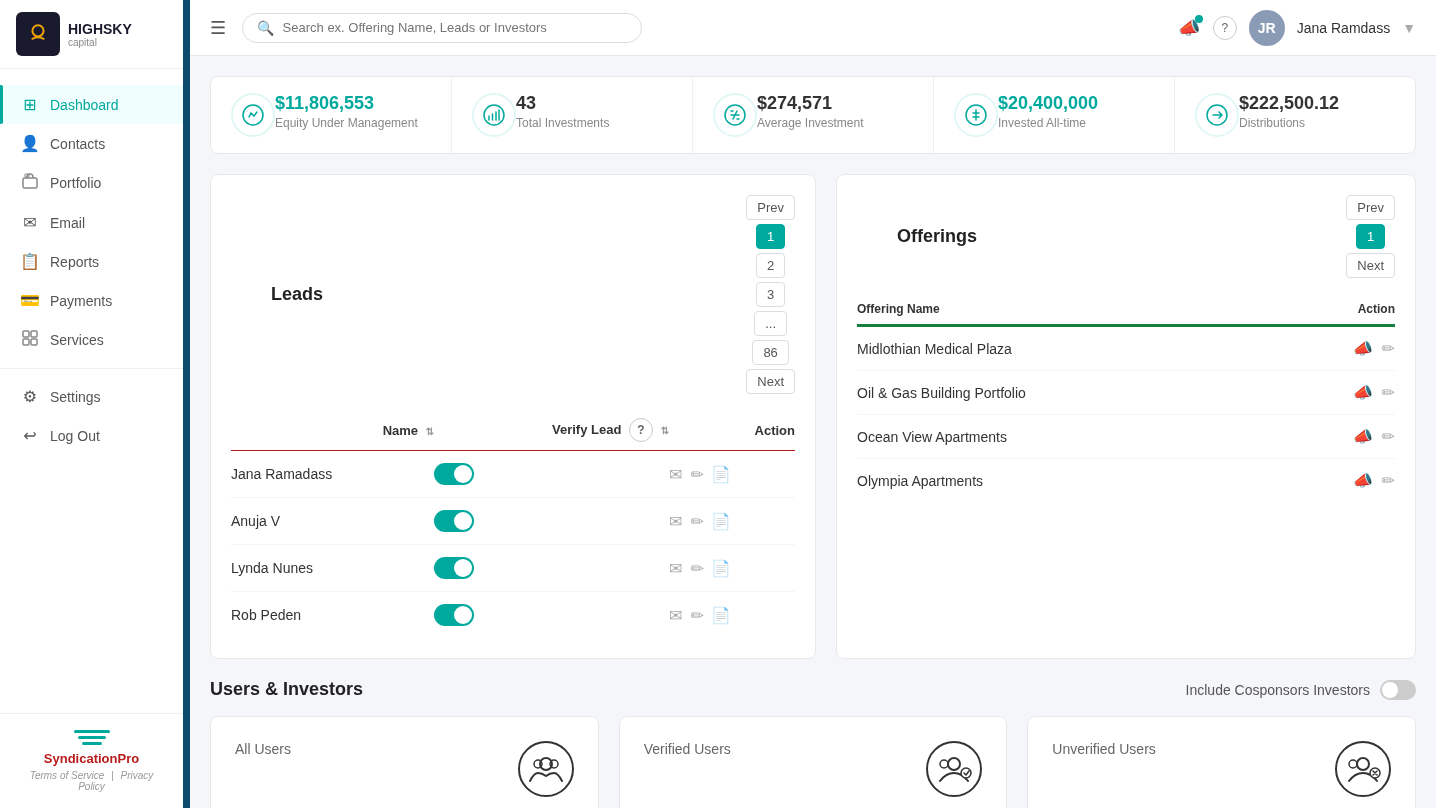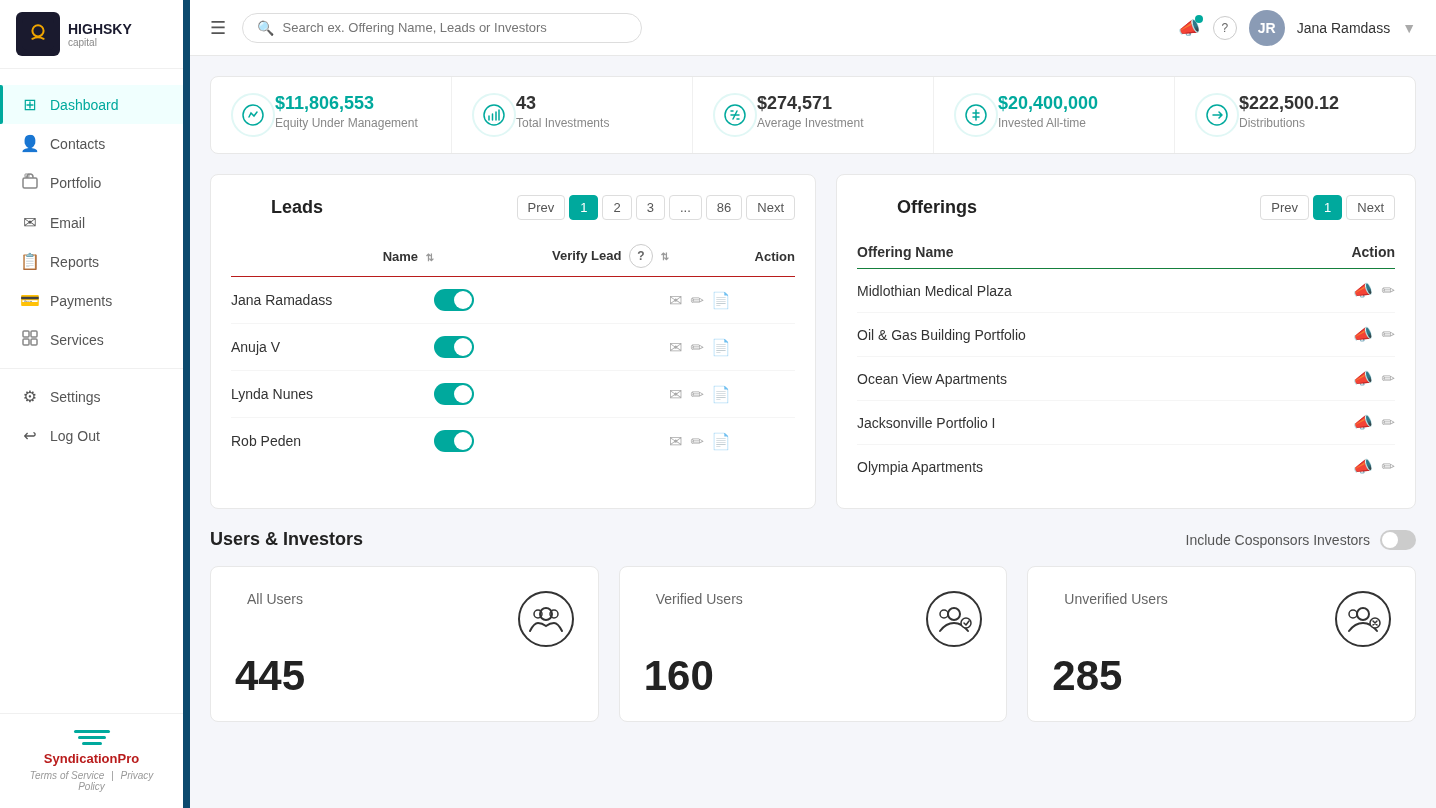--- a/index.html
+++ b/index.html
@@ -170,21 +170,21 @@
 
     
     .two-col { display: flex; gap: 20px; margin-bottom: 20px; }
     .leads-panel { flex: 1; background: #fff; border-radius: 8px; border: 1px solid #e8e8e8; padding: 20px; }
     .offerings-panel { width: 580px; background: #fff; border-radius: 8px; border: 1px solid #e8e8e8; padding: 20px; }
 
     .panel-header { display: flex; align-items: center; justify-content: space-between; margin-bottom: 16px; margin-left: 40px; }
     .panel-title { font-size: 18px; font-weight: 600; color: #222; }
 
     
-    .pagination { display: flex; align-items: center; gap: 4px; }
+    .pagination { display: flex; align-items: center; gap: 4px; flex-direction: column; }
     .page-btn {
       padding: 4px 10px;
       border: 1px solid #ddd;
       border-radius: 4px;
       font-size: 13px;
       cursor: pointer;
       color: #555;
       background: #fff;
     }
     .page-btn.active { background: #00a99d; color: #fff; border-color: #00a99d; }
@@ -233,25 +233,25 @@
     .toggle.on::after { left: 20px; }
 
     
     .action-icons { display: flex; gap: 8px; align-items: center; }
     .action-icon { font-size: 16px; color: #aaa; cursor: pointer; }
 
     
     .offerings-table { width: 100%; border-collapse: collapse; }
     .offerings-table th {
       text-align: left;
-      font-size: 14px;
+      font-size: 12px;
       font-weight: 600;
       color: #333;
       padding: 8px 0;
-      border-bottom: 1px solid #15803d;
+      border-bottom: 3px solid #15803d;
     }
     .offerings-table td {
       padding: 12px 0;
       border-bottom: 1px solid #f5f5f5;
       font-size: 14px;
       color: #333;
     }
     .offerings-table tr:last-child td { border-bottom: none; }
     .offering-actions { display: flex; gap: 8px; align-items: center; justify-content: flex-end; }
 
@@ -274,21 +274,21 @@
       height: 16px;
       background: #fff;
       border-radius: 50%;
       position: absolute;
       top: 2px;
       left: 2px;
     }
 
     .users-cards { display: flex; gap: 20px; }
     .user-card { flex: 1; background: #fff; border-radius: 8px; border: 1px solid #e8e8e8; padding: 24px; display: flex; flex-direction: column; }
-    .user-card-header { display: flex; align-items: flex-start; justify-content: space-between; margin-bottom: 8px; margin-left: 12px; }
+    .user-card-header { display: flex; align-items: flex-start; justify-content: space-between; margin-bottom: 8px; }
     .user-card-label { font-size: 14px; color: #666; font-weight: 500; }
     .user-card-icon {
       width: 56px;
       height: 56px;
       border: 2px solid #333;
       border-radius: 50%;
       display: flex;
       align-items: center;
       justify-content: center;
       font-size: 22px;
@@ -634,29 +634,20 @@
               <tr>
       <td>Ocean View Apartments</td>
       <td>
         <div class="offering-actions">
           <span class="action-icon" title="Campaign">📣</span>
           <span class="action-icon" title="Edit">✏</span>
         </div>
       </td>
     </tr>
               <tr>
-      <td>Jacksonville Portfolio I</td>
-      <td>
-        <div class="offering-actions">
-          <span class="action-icon" title="Campaign">📣</span>
-          <span class="action-icon" title="Edit">✏</span>
-        </div>
-      </td>
-    </tr>
-              <tr>
       <td>Olympia Apartments</td>
       <td>
         <div class="offering-actions">
           <span class="action-icon" title="Campaign">📣</span>
           <span class="action-icon" title="Edit">✏</span>
         </div>
       </td>
     </tr>
             </tbody>
         </table>

